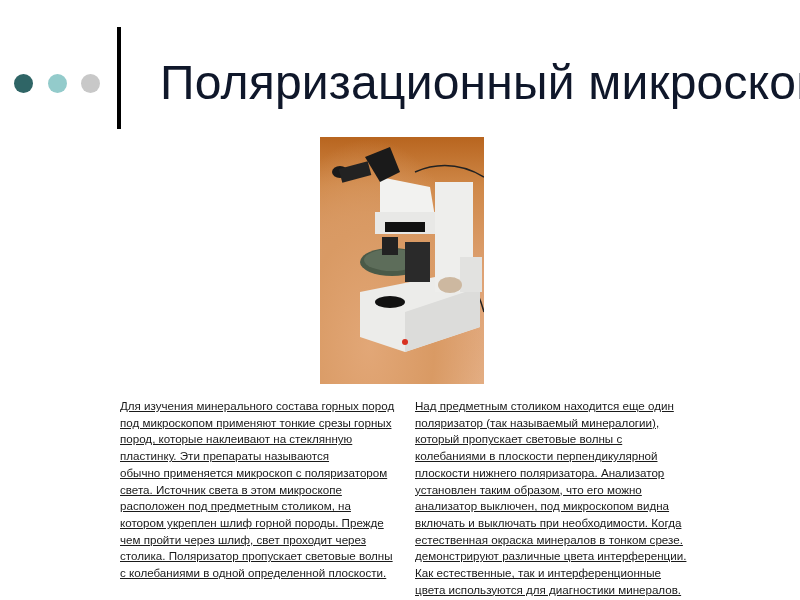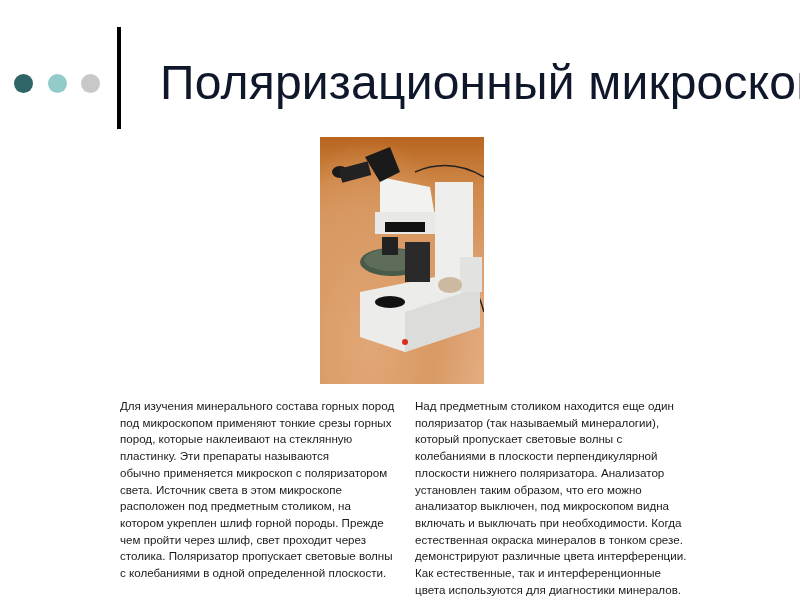--- a/index.html
+++ b/index.html
@@ -9,21 +9,21 @@
   .dot2 { left:48px; background:#93cbcb; }
   .dot3 { left:81px; background:#c8c8c8; }
   .vbar { position:absolute; left:117px; top:27px; width:4px; height:102px; background:#000; }
   .title { position:absolute; left:160px; top:55px; font-size:48px; color:#0f172a; white-space:nowrap; letter-spacing:0.2px; }
   .photo { position:absolute; left:320px; top:137px; width:164px; height:247px; overflow:hidden;
     background: radial-gradient(ellipse at 30% 85%, #e2a777 0%, #d99a64 40%, transparent 70%),
                 linear-gradient(180deg, #b8651f 0%, #cf8848 20%, #dea274 55%, #e3ad82 100%); }
   .col { position:absolute; top:398px; font-size:11.6px; line-height:16.7px; color:#1a1a1a; width:295px; }
   .col-left { left:120px; }
   .col-right { left:415px; }
-  .col .line { display:block; white-space:nowrap; }
+  .col .line { display:block; white-space:nowrap;text-decoration:underline; }
 </style>
 </head>
 <body>
 
 <div class="dot dot1"></div>
 <div class="dot dot2"></div>
 <div class="dot dot3"></div>
 <div class="vbar"></div>
 
 <div class="title">Поляризационный микроскоп</div>

